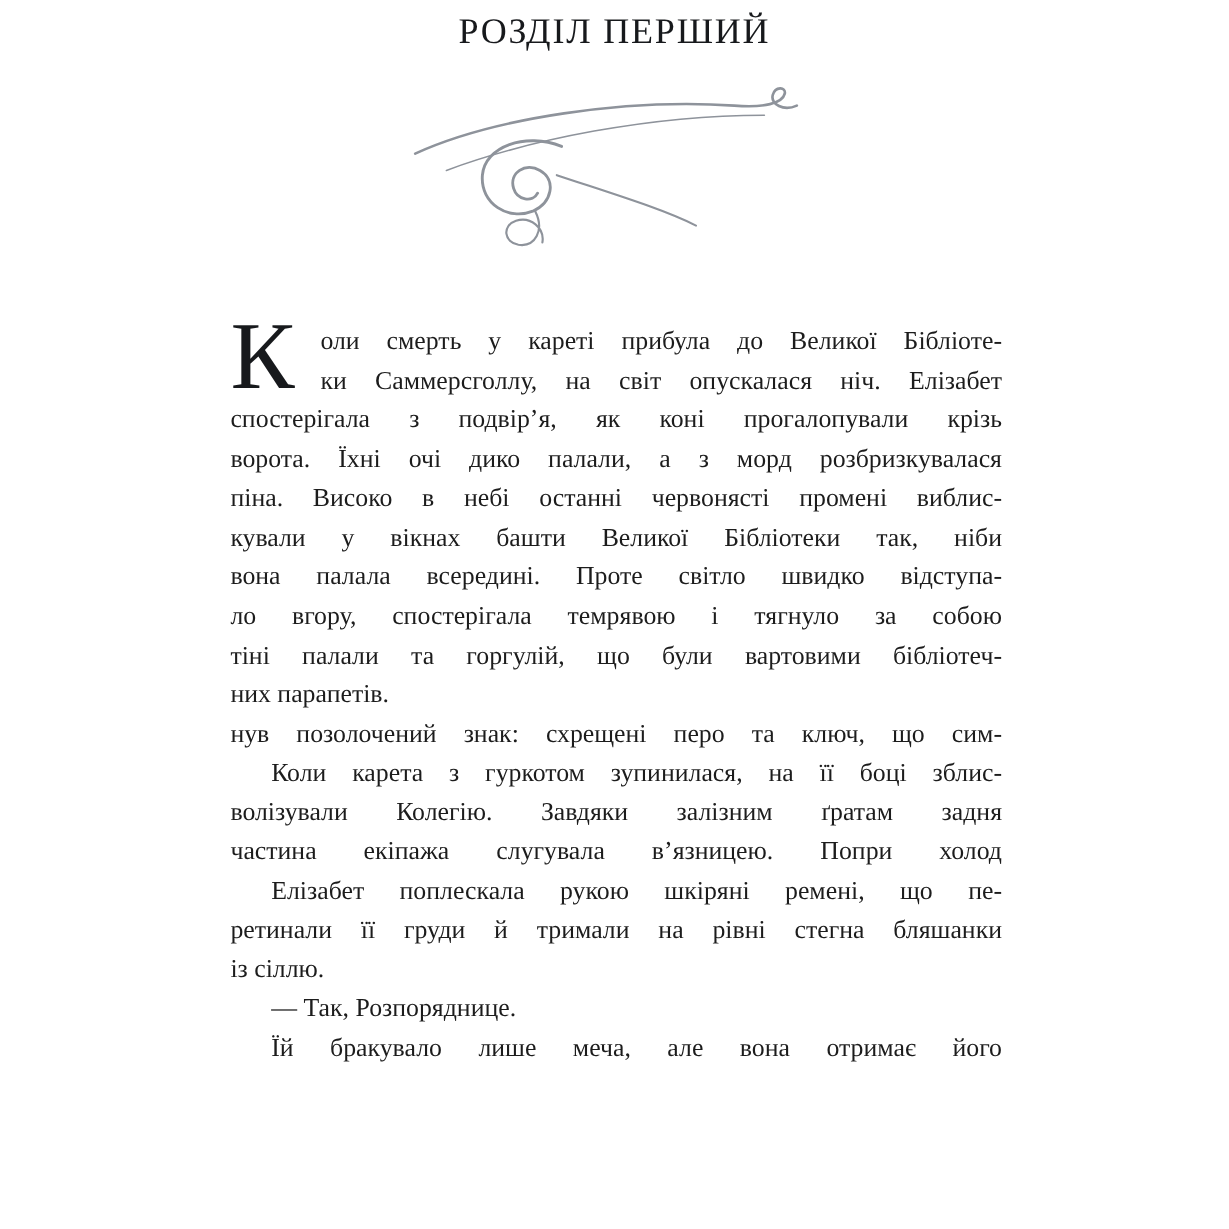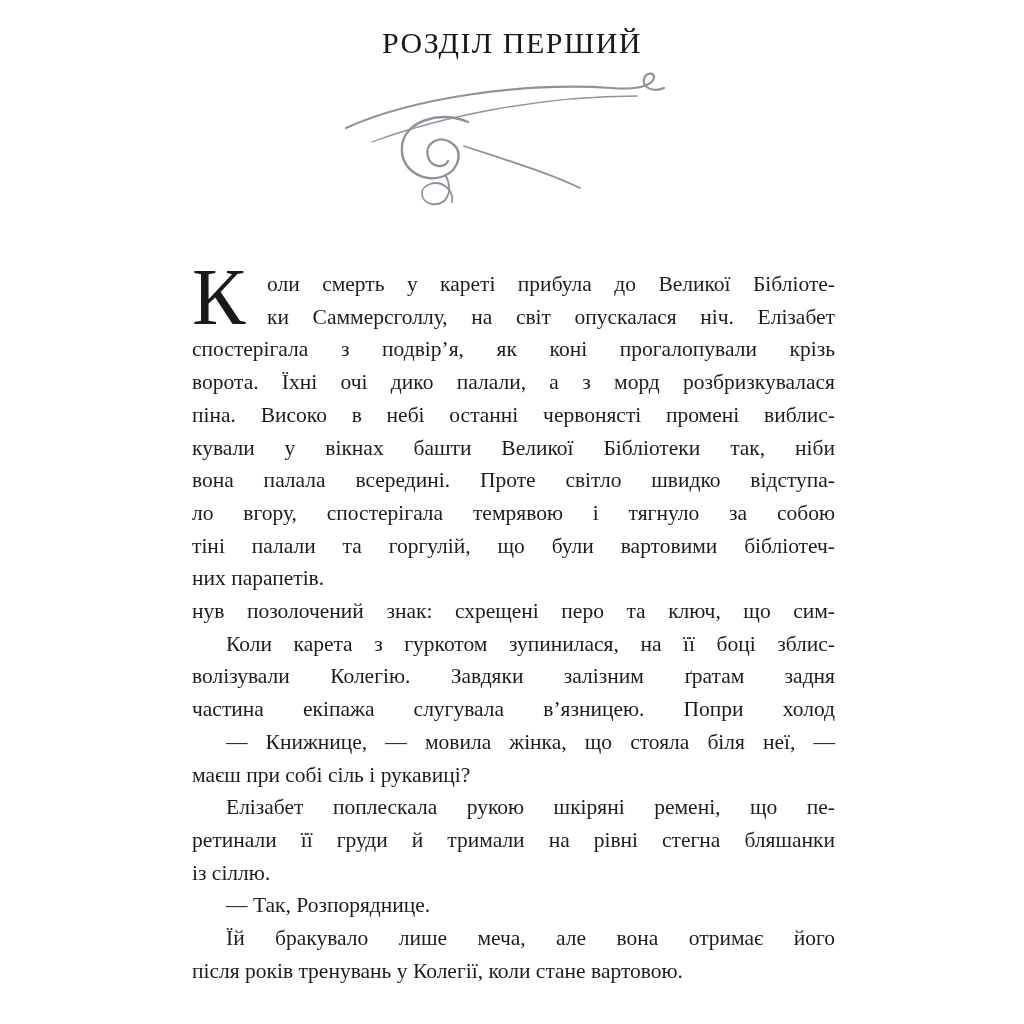--- a/index.html
+++ b/index.html
@@ -15,21 +15,21 @@
     overflow: hidden;
   }
   .page {
     position: relative;
     width: 1024px;
     height: 1024px;
     background: #ffffff;
   }
   .chapter-title {
     position: absolute;
-    top: 26px;
+    top: 10px;
     left: 0;
     width: 100%;
     margin: 0;
     text-align: center;
     font-size: 30px;
     font-weight: normal;
     letter-spacing: 1.5px;
     color: #17191c;
     font-family: "Liberation Serif", serif;
   }
@@ -112,30 +112,25 @@
         <div class="line">тіні палали та горгулій, що були вартовими бібліотеч-</div>
         <div class="line last">них парапетів.</div>
       </div>
       <div class="para">
         <div class="line">нув позолочений знак: схрещені перо та ключ, що сим-</div>
         <div class="line indent">Коли карета з гуркотом зупинилася, на її боці зблис-</div>
         <div class="line">волізували Колегію. Завдяки залізним ґратам задня</div>
         <div class="line">частина екіпажа слугувала в’язницею. Попри холод</div>
       </div>
       <div class="para">
-        <div class="line indent">— Книжнице, — мовила жінка, що стояла біля неї, —</div>
-        <div class="line last">маєш при собі сіль і рукавиці?</div>
-      </div>
-      <div class="para">
         <div class="line indent">Елізабет поплескала рукою шкіряні ремені, що пе-</div>
         <div class="line">ретинали її груди й тримали на рівні стегна бляшанки</div>
         <div class="line last">із сіллю.</div>
       </div>
       <div class="para">
         <div class="line last indent">— Так, Розпоряднице.</div>
       </div>
       <div class="para">
         <div class="line indent">Їй бракувало лише меча, але вона отримає його</div>
-        <div class="line last">після років тренувань у Колегії, коли стане вартовою.</div>
       </div>
     </div>
 
 </div>
 
 </body></html>

